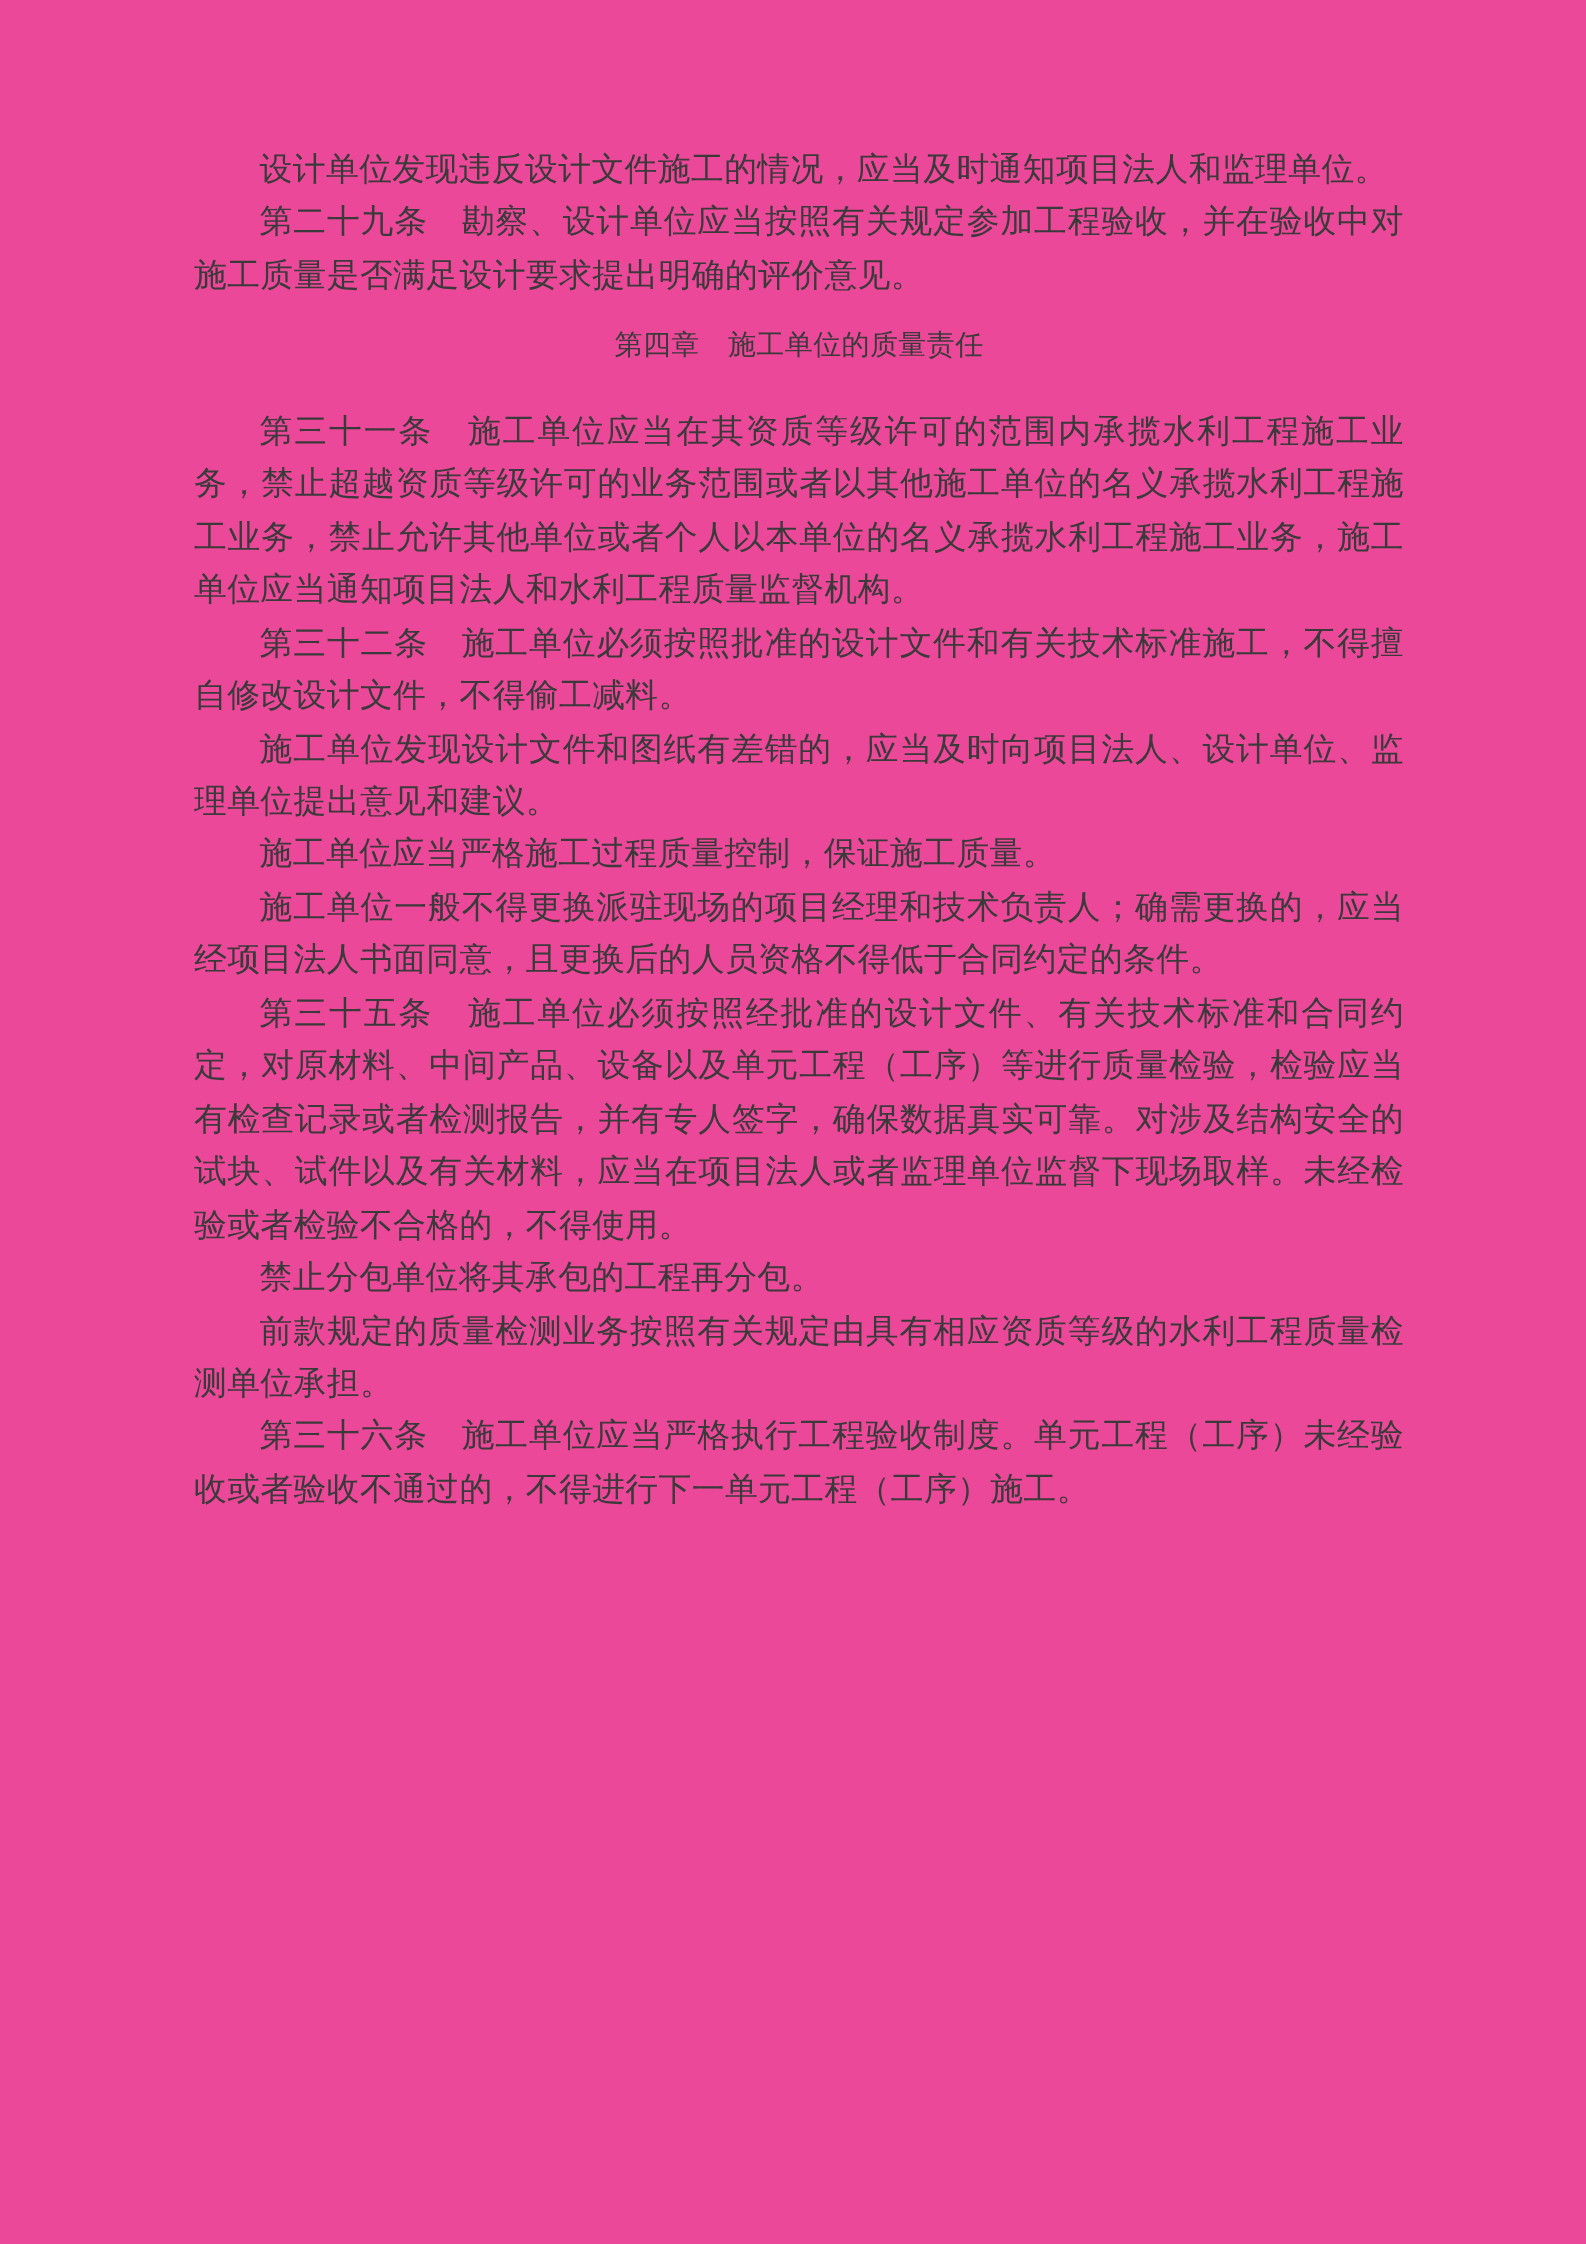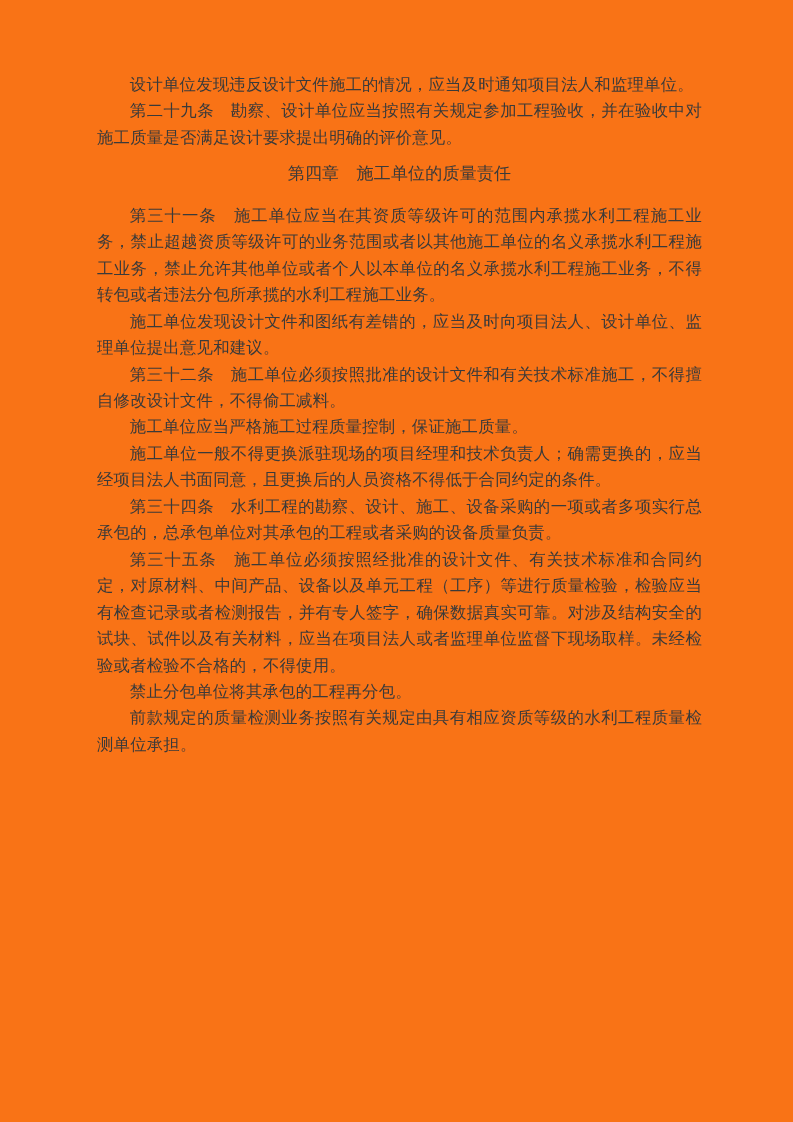--- a/index.html
+++ b/index.html
@@ -5,21 +5,21 @@
   html, body {
     margin: 0;
     padding: 0;
     background: #e8e8e8;
   }
   .page {
     position: relative;
     width: 793px;
     height: 1122px;
     margin: 0 auto;
-    background: #f97316;
+    background: #ec4899;
     overflow: hidden;
     box-sizing: border-box;
     padding: 72px 91px 0 97px;
     font-family: "Liberation Serif", "DejaVu Serif", serif;
   }
   .doc-body {
     width: 605px;
     font-size: 16.4px;
     line-height: 26.45px;
     color: #3a3a3a;
@@ -27,40 +27,40 @@
   }
   .doc-body p.para {
     margin: 0;
     padding: 0;
     text-indent: 2em;
     letter-spacing: 0.2px;
   }
   .doc-body h2.chapter-heading {
     margin: 10px 0 15px 0;
     padding: 0;
-    font-size: 17px;
+    font-size: 14px;
     line-height: 26.45px;
     font-weight: normal;
     text-align: center;
     text-indent: 0;
     color: #3a3a3a;
     letter-spacing: 0.2px;
   }
 </style>
 </head>
 <body>
 
 <div class="page">
   <div class="doc-body" id="doc-body">
       <p class="para">设计单位发现违反设计文件施工的情况，应当及时通知项目法人和监理单位。</p>
       <p class="para">第二十九条　勘察、设计单位应当按照有关规定参加工程验收，并在验收中对施工质量是否满足设计要求提出明确的评价意见。</p>
       <h2 class="chapter-heading">第四章　施工单位的质量责任</h2>
-      <p class="para">第三十一条　施工单位应当在其资质等级许可的范围内承揽水利工程施工业务，禁止超越资质等级许可的业务范围或者以其他施工单位的名义承揽水利工程施工业务，禁止允许其他单位或者个人以本单位的名义承揽水利工程施工业务，不得转包或者违法分包所承揽的水利工程施工业务。</p>
+      <p class="para">第三十一条　施工单位应当在其资质等级许可的范围内承揽水利工程施工业务，禁止超越资质等级许可的业务范围或者以其他施工单位的名义承揽水利工程施工业务，禁止允许其他单位或者个人以本单位的名义承揽水利工程施工业务，施工单位应当通知项目法人和水利工程质量监督机构。</p>
+      <p class="para">第三十二条　施工单位必须按照批准的设计文件和有关技术标准施工，不得擅自修改设计文件，不得偷工减料。</p>
       <p class="para">施工单位发现设计文件和图纸有差错的，应当及时向项目法人、设计单位、监理单位提出意见和建议。</p>
-      <p class="para">第三十二条　施工单位必须按照批准的设计文件和有关技术标准施工，不得擅自修改设计文件，不得偷工减料。</p>
       <p class="para">施工单位应当严格施工过程质量控制，保证施工质量。</p>
       <p class="para">施工单位一般不得更换派驻现场的项目经理和技术负责人；确需更换的，应当经项目法人书面同意，且更换后的人员资格不得低于合同约定的条件。</p>
-      <p class="para">第三十四条　水利工程的勘察、设计、施工、设备采购的一项或者多项实行总承包的，总承包单位对其承包的工程或者采购的设备质量负责。</p>
       <p class="para">第三十五条　施工单位必须按照经批准的设计文件、有关技术标准和合同约定，对原材料、中间产品、设备以及单元工程（工序）等进行质量检验，检验应当有检查记录或者检测报告，并有专人签字，确保数据真实可靠。对涉及结构安全的试块、试件以及有关材料，应当在项目法人或者监理单位监督下现场取样。未经检验或者检验不合格的，不得使用。</p>
       <p class="para">禁止分包单位将其承包的工程再分包。</p>
       <p class="para">前款规定的质量检测业务按照有关规定由具有相应资质等级的水利工程质量检测单位承担。</p>
+      <p class="para">第三十六条　施工单位应当严格执行工程验收制度。单元工程（工序）未经验收或者验收不通过的，不得进行下一单元工程（工序）施工。</p>
     </div>
 </div>
 
 </body></html>

